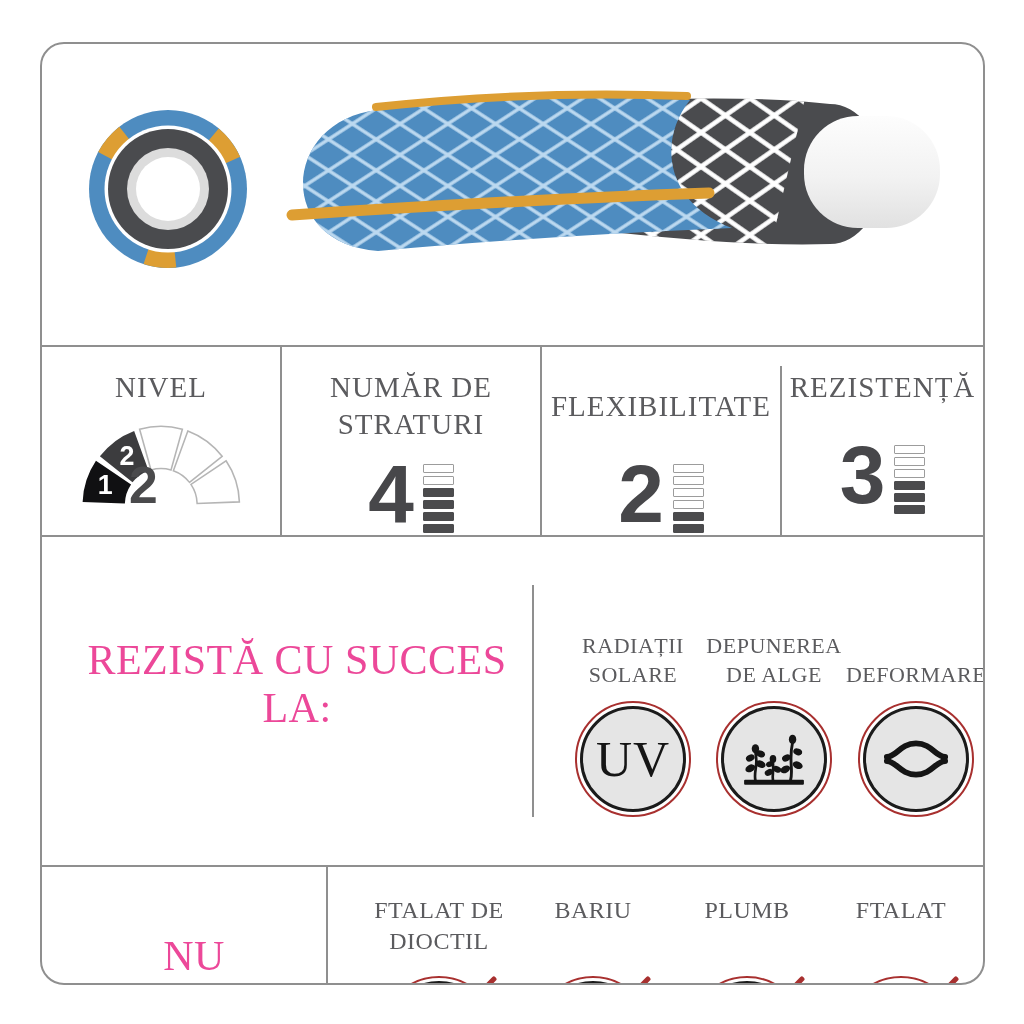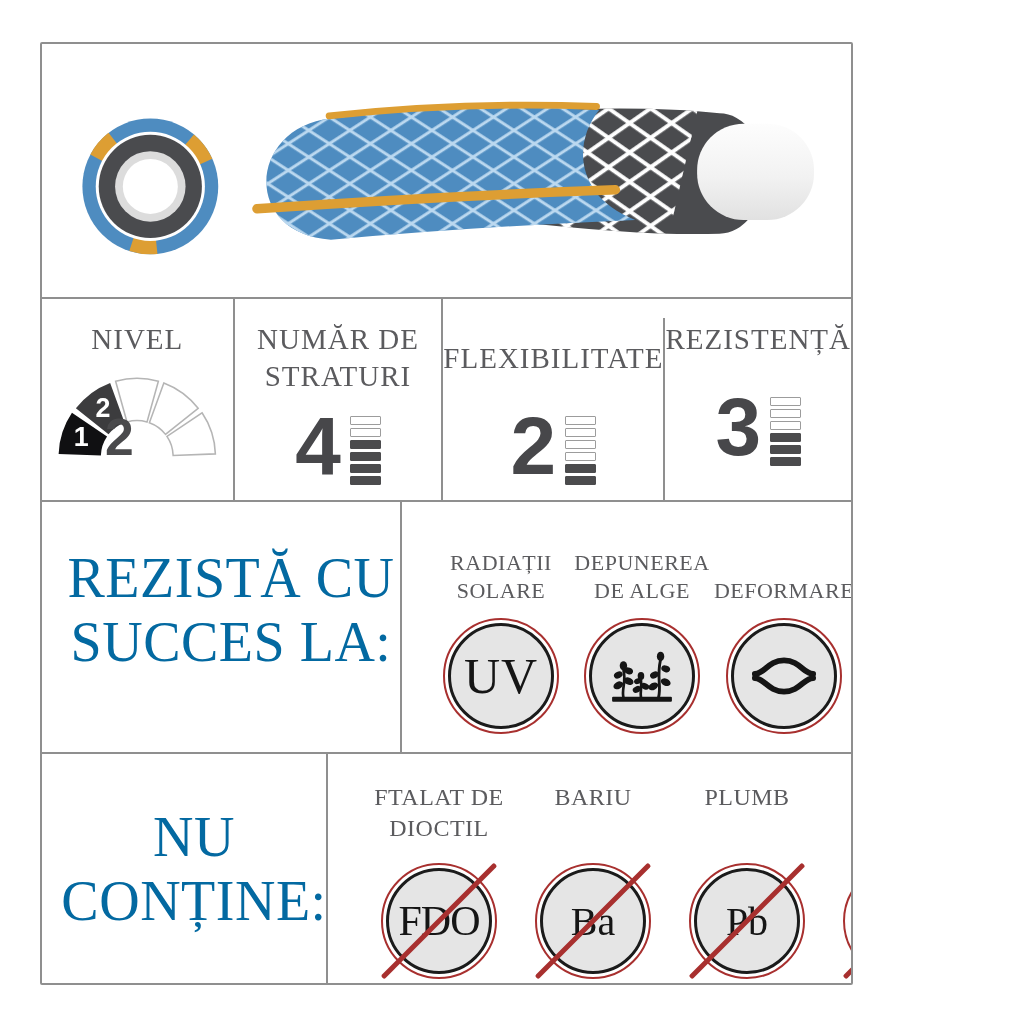--- a/index.html
+++ b/index.html
@@ -1,19 +1,19 @@
 <!DOCTYPE html>
 <html><head>
 <meta charset="utf-8">
 <style>
   html,body{margin:0;padding:0;}
   body{width:1024px;height:1024px;background:#ffffff;font-family:"Liberation Serif",serif;position:relative;}
-  .sheet{position:absolute;left:40px;top:42px;width:813px;height:943px;box-sizing:border-box;
-         border:2px solid #8f8f8f;border-radius:2px;background:#fff;overflow:hidden;
-         display:flex;flex-direction:column;}
+  .sheet{position:absolute;left:40px;top:42px;width:945px;height:943px;box-sizing:border-box;
+         border:2px solid #8f8f8f;border-radius:24px;background:#fff;overflow:hidden;
+         display:flex;flex-direction:column;gap:48px;}
   .row{display:flex;box-sizing:border-box;}
   .row1{height:253px;align-items:center;justify-content:center;}
   .row2{height:205px;border-top:2px solid #8f8f8f;border-bottom:2px solid #8f8f8f;}
   .row3{height:250px;}
   .row4{flex:1;border-top:2px solid #8f8f8f;}
   .cell{box-sizing:border-box;}
   .vline{border-right:2px solid #8f8f8f;}
   .c-nivel{width:240px;}
   .c-strat{width:260px;}
   .c-flex{width:240px;margin-top:19px;}
@@ -22,21 +22,21 @@
   .spec-title{font-size:29px;line-height:1.28;color:#5b5b5e;letter-spacing:1px;text-align:center;max-width:225px;}
   .valrow{display:flex;align-items:center;margin-top:10px;}
   .spec.single .valrow{margin-top:28px;}
   .big-num{font-family:"Liberation Sans","DejaVu Sans",sans-serif;font-weight:700;font-size:82px;
            color:#47474a;line-height:1;}
   .bars{display:flex;flex-direction:column;gap:3px;margin-left:9px;margin-top:8px;}
   .bar{width:31px;height:9px;box-sizing:border-box;border:1.5px solid #9c9c9c;background:#fff;border-radius:1px;}
   .bar.on{background:#4b4b4d;border-color:#4b4b4d;}
   .gauge{margin-top:14px;}
   .c-resist-title{width:500px;display:flex;align-items:center;justify-content:center;padding-bottom:34px;}
-  .section-title{font-size:56px;color:#0369a1;letter-spacing:.5px;text-align:center;margin-left:20px;}
+  .section-title{font-size:42px;color:#ec4899;letter-spacing:.5px;text-align:center;margin-left:20px;}
   .c-resist-icons{flex:1;display:flex;padding:30px 0 0 33px;}
   .icon-col{display:flex;flex-direction:column;align-items:center;}
   .icol-1{width:132px;}.icol-2{width:150px;}.icol-3{width:134px;}
   .icon-label{font-size:22px;color:#5b5b5e;line-height:1.3;text-align:center;letter-spacing:.5px;
               height:74px;display:flex;align-items:flex-end;justify-content:center;margin-bottom:12px;}
   .circ{position:relative;width:116px;height:116px;flex:0 0 auto;}
   .ring-red{position:absolute;inset:0;border:2.5px solid #a8302f;border-radius:50%;}
   .ring-black{position:absolute;inset:5px;border:3px solid #1b1b1b;border-radius:50%;background:#e5e5e5;
               display:flex;align-items:center;justify-content:center;overflow:hidden;}
   .strike{position:absolute;left:50%;top:50%;width:160px;height:5px;background:#a8302f;border-radius:2px;

